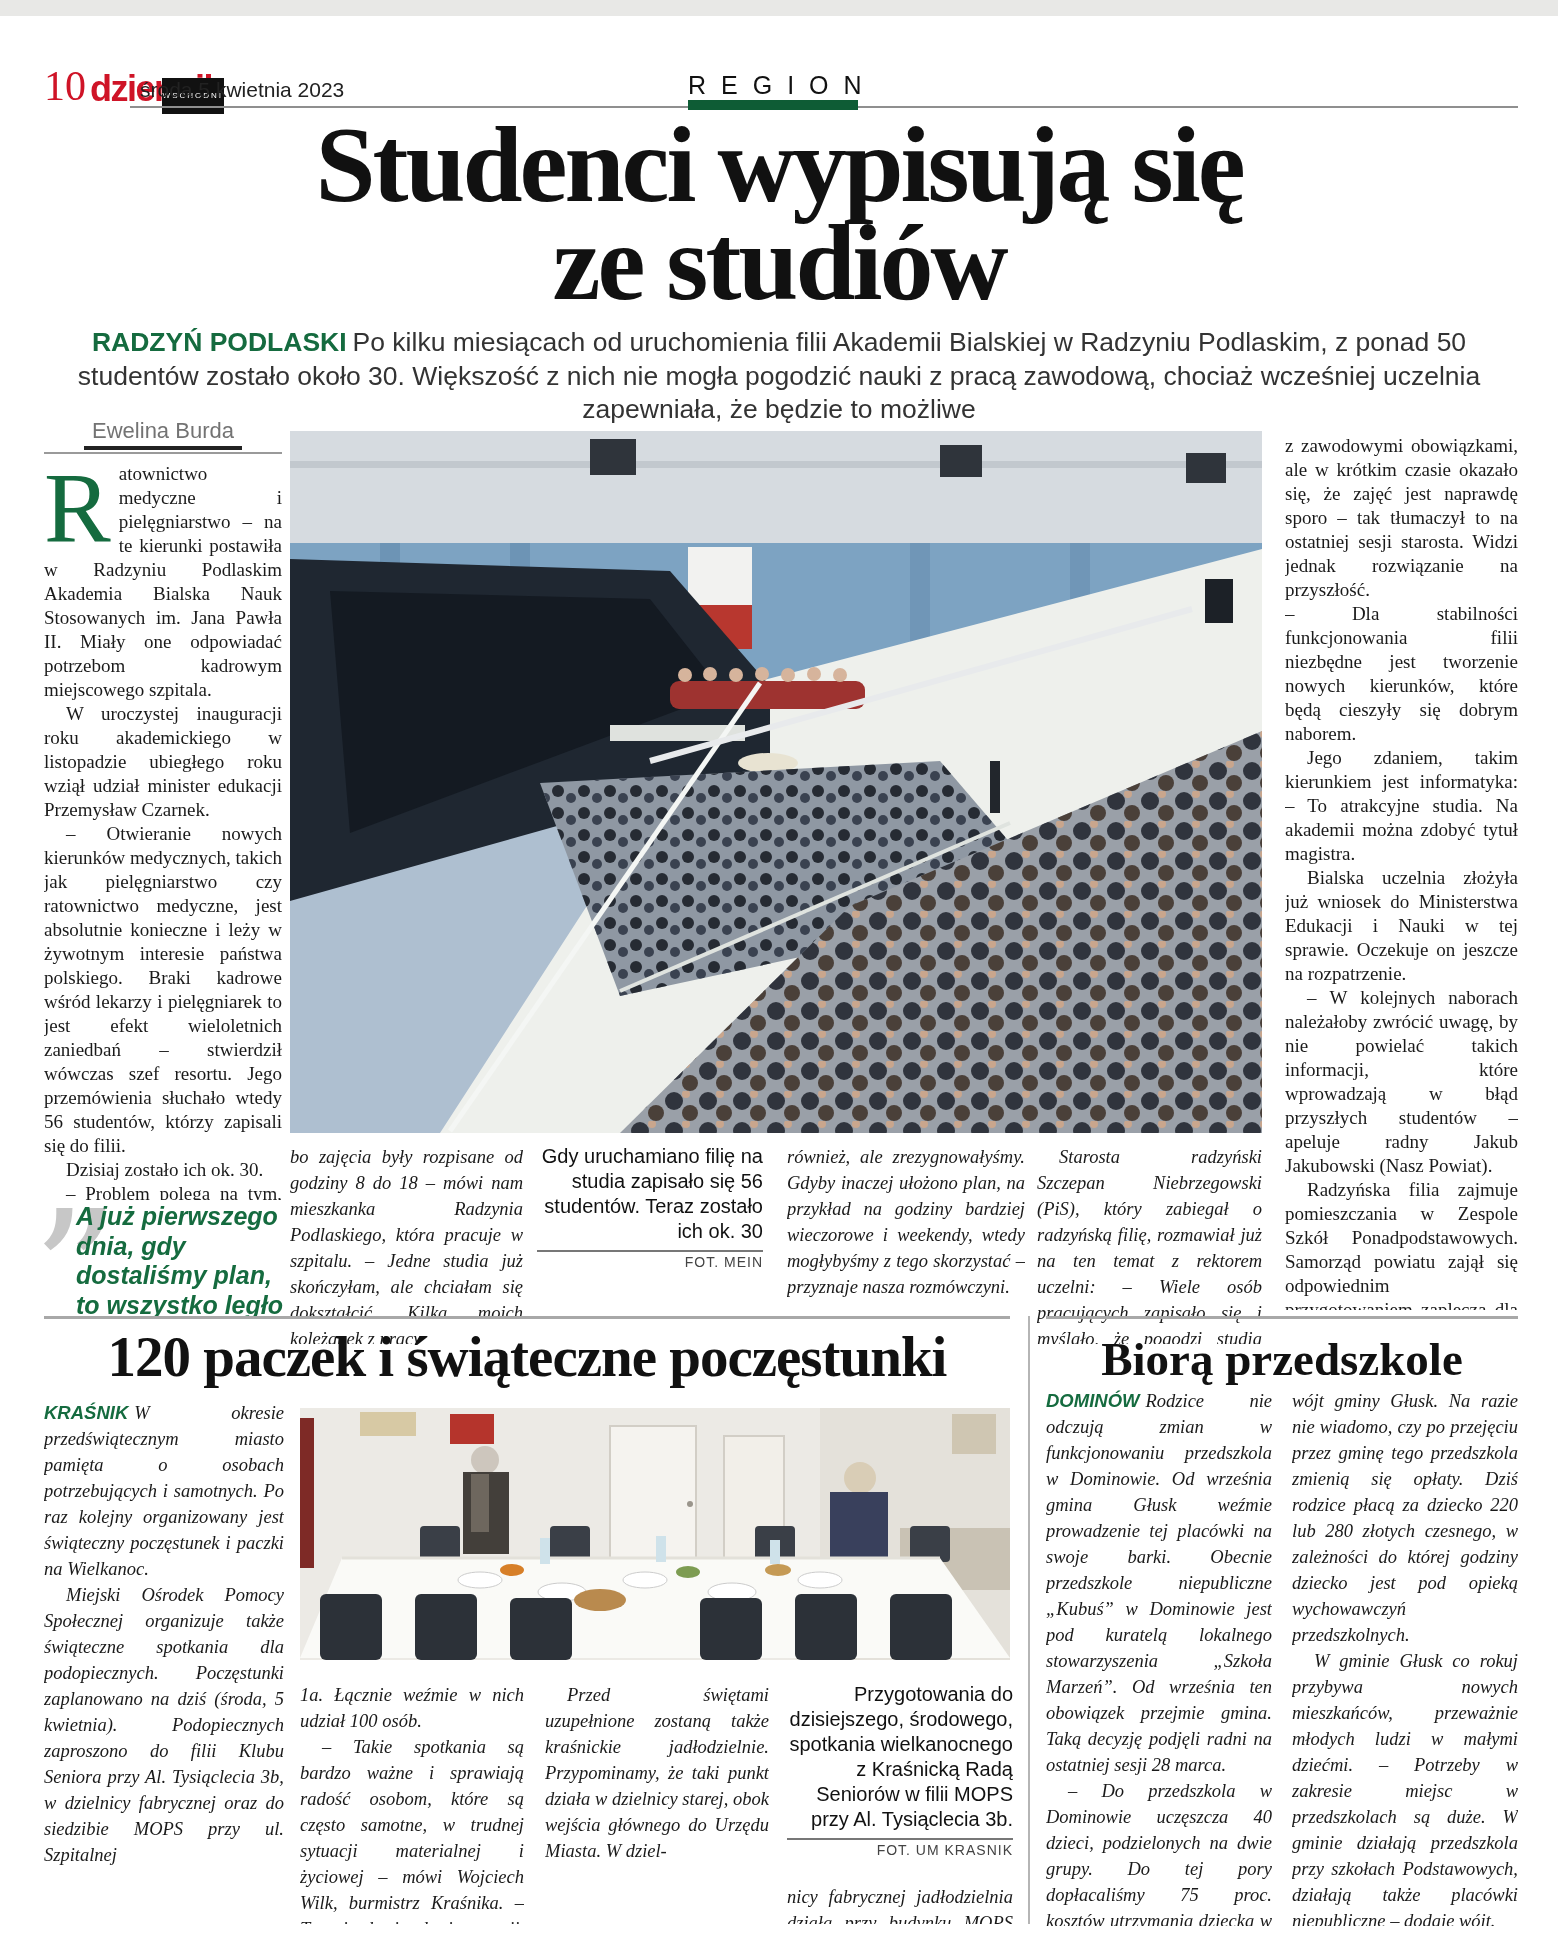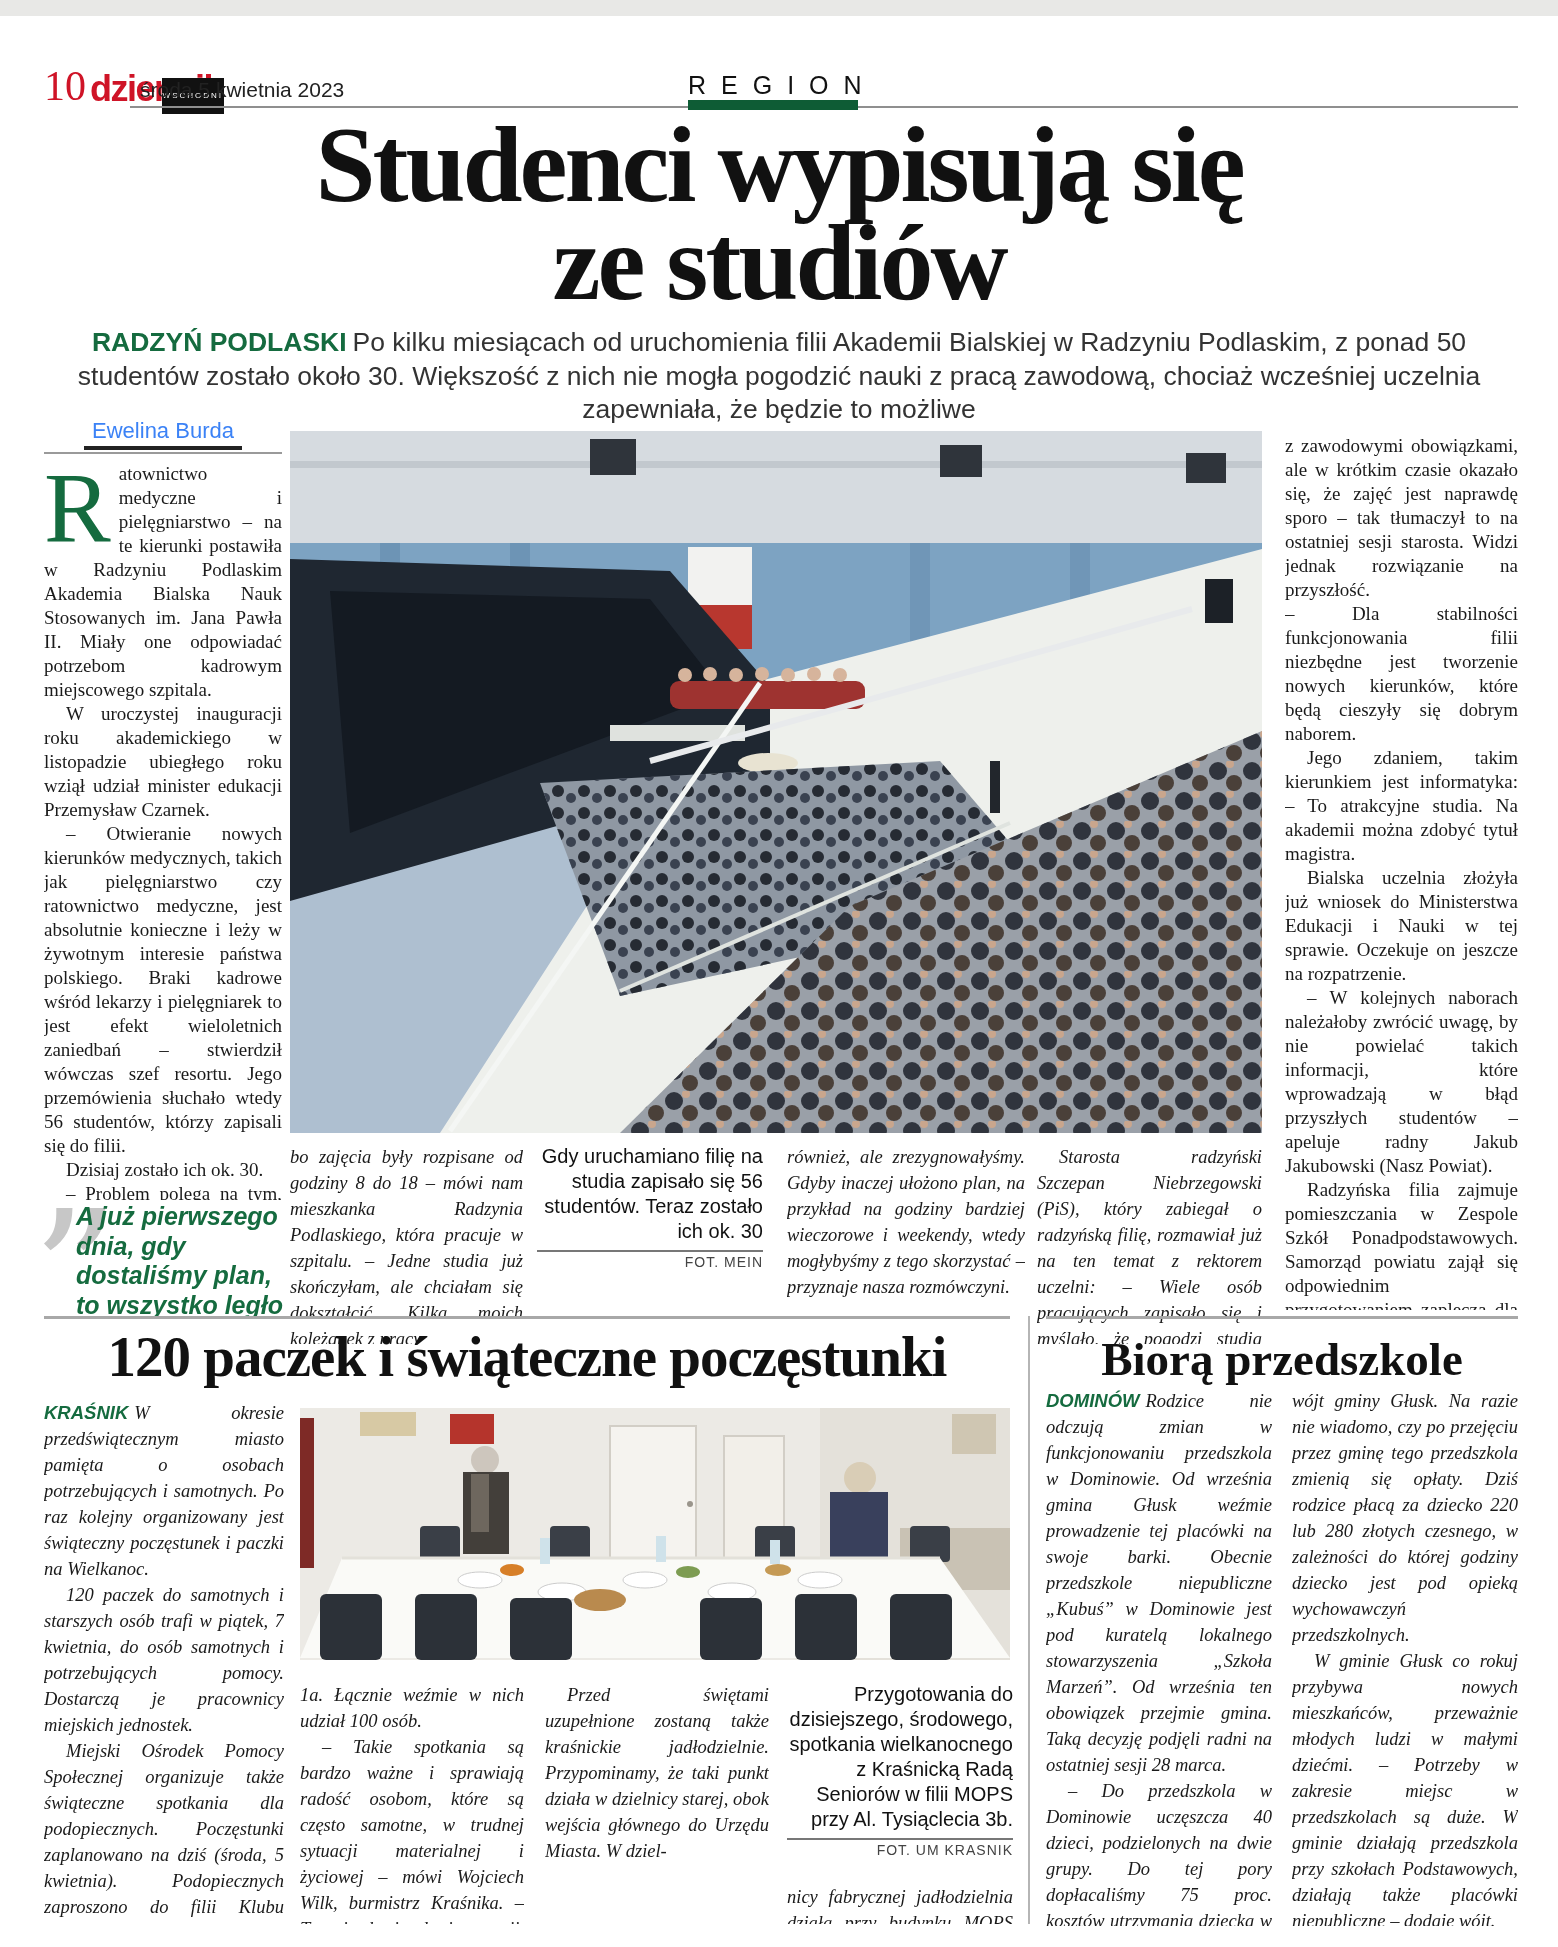--- a/index.html
+++ b/index.html
@@ -30,21 +30,21 @@
 
   
   .body-col{position:absolute;text-align:justify;font-size:19px;line-height:24px;overflow:hidden;
             hyphens:auto;-webkit-hyphens:auto;}
   .body-col p{margin:0;}
   .body-col p.in{text-indent:22px;}
   .small-body{font-size:18.5px;line-height:26px;font-style:italic;}
 
   .author-wrap{position:absolute;left:44px;top:402px;width:238px;text-align:center;
                border-bottom:2px solid #9a9a9a;padding-bottom:2px;
-               font-family:"Liberation Sans",sans-serif;font-size:22px;color:#3b82f6;}
+               font-family:"Liberation Sans",sans-serif;font-size:22px;color:#737373;}
   .author-name{display:inline-block;border-bottom:4px solid #222;padding:0 8px 2px;}
 
   .dropcap{float:left;font-family:"Liberation Serif",serif;color:#156b3f;
            font-size:100px;line-height:80px;padding:6px 8px 0 0;}
 
   .pullquote{position:absolute;left:40px;top:1186px;width:258px;height:122px;overflow:hidden;}
   .pq-mark{position:absolute;left:-8px;top:-14px;font-family:"DejaVu Serif",serif;
            font-size:170px;line-height:170px;color:#c7c7c7;}
   .pq-text{position:relative;padding-left:36px;font-family:"Liberation Sans",sans-serif;
            font-style:italic;font-weight:bold;color:#156b3f;font-size:25px;line-height:1.18;}
@@ -186,21 +186,20 @@
   </div>
 
   <div class="rule-h" style="left:44px;top:1300px;width:966px;"></div>
   <div class="rule-h" style="left:1046px;top:1300px;width:472px;"></div>
   <div class="rule-v" style="left:1028px;top:1300px;height:608px;"></div>
 
   <div class="h2-left">120 paczek i świąteczne poczęstunki</div>
 
   <div class="body-col small-body" style="left:44px;top:1384px;width:240px;height:524px;">
     <p class="np"><span class="kicker">KRAŚNIK</span><span>W okresie przedświątecznym miasto pamięta o osobach potrzebujących i samotnych. Po raz kolejny organizowany jest świąteczny poczęstunek i paczki na Wielkanoc.</span></p>
-    <p class="in">120 paczek do samotnych i starszych osób trafi w piątek, 7 kwietnia, do osób samotnych i potrzebujących pomocy. Dostarczą je pracownicy miejskich jednostek.</p>
     <p class="in">Miejski Ośrodek Pomocy Społecznej organizuje także świąteczne spotkania dla podopiecznych. Poczęstunki zaplanowano na dziś (środa, 5 kwietnia). Podopiecznych zaproszono do filii Klubu Seniora przy Al. Tysiąclecia 3b, w dzielnicy fabrycznej oraz do siedzibie MOPS przy ul. Szpitalnej</p>
   </div>
 
   <div class="photo" style="left:300px;top:1392px;width:710px;height:252px;">
     <svg viewBox="0 0 710 252" preserveAspectRatio="none">
       <rect width="710" height="252" fill="#eceae5"></rect>
       <rect x="520" width="190" height="252" fill="#e4e1da"></rect>
       <rect x="0" y="10" width="14" height="150" fill="#7e2a26"></rect>
       <rect x="60" y="4" width="56" height="24" fill="#d7c9a4"></rect>
       <rect x="150" y="6" width="44" height="30" fill="#b5342c"></rect>

